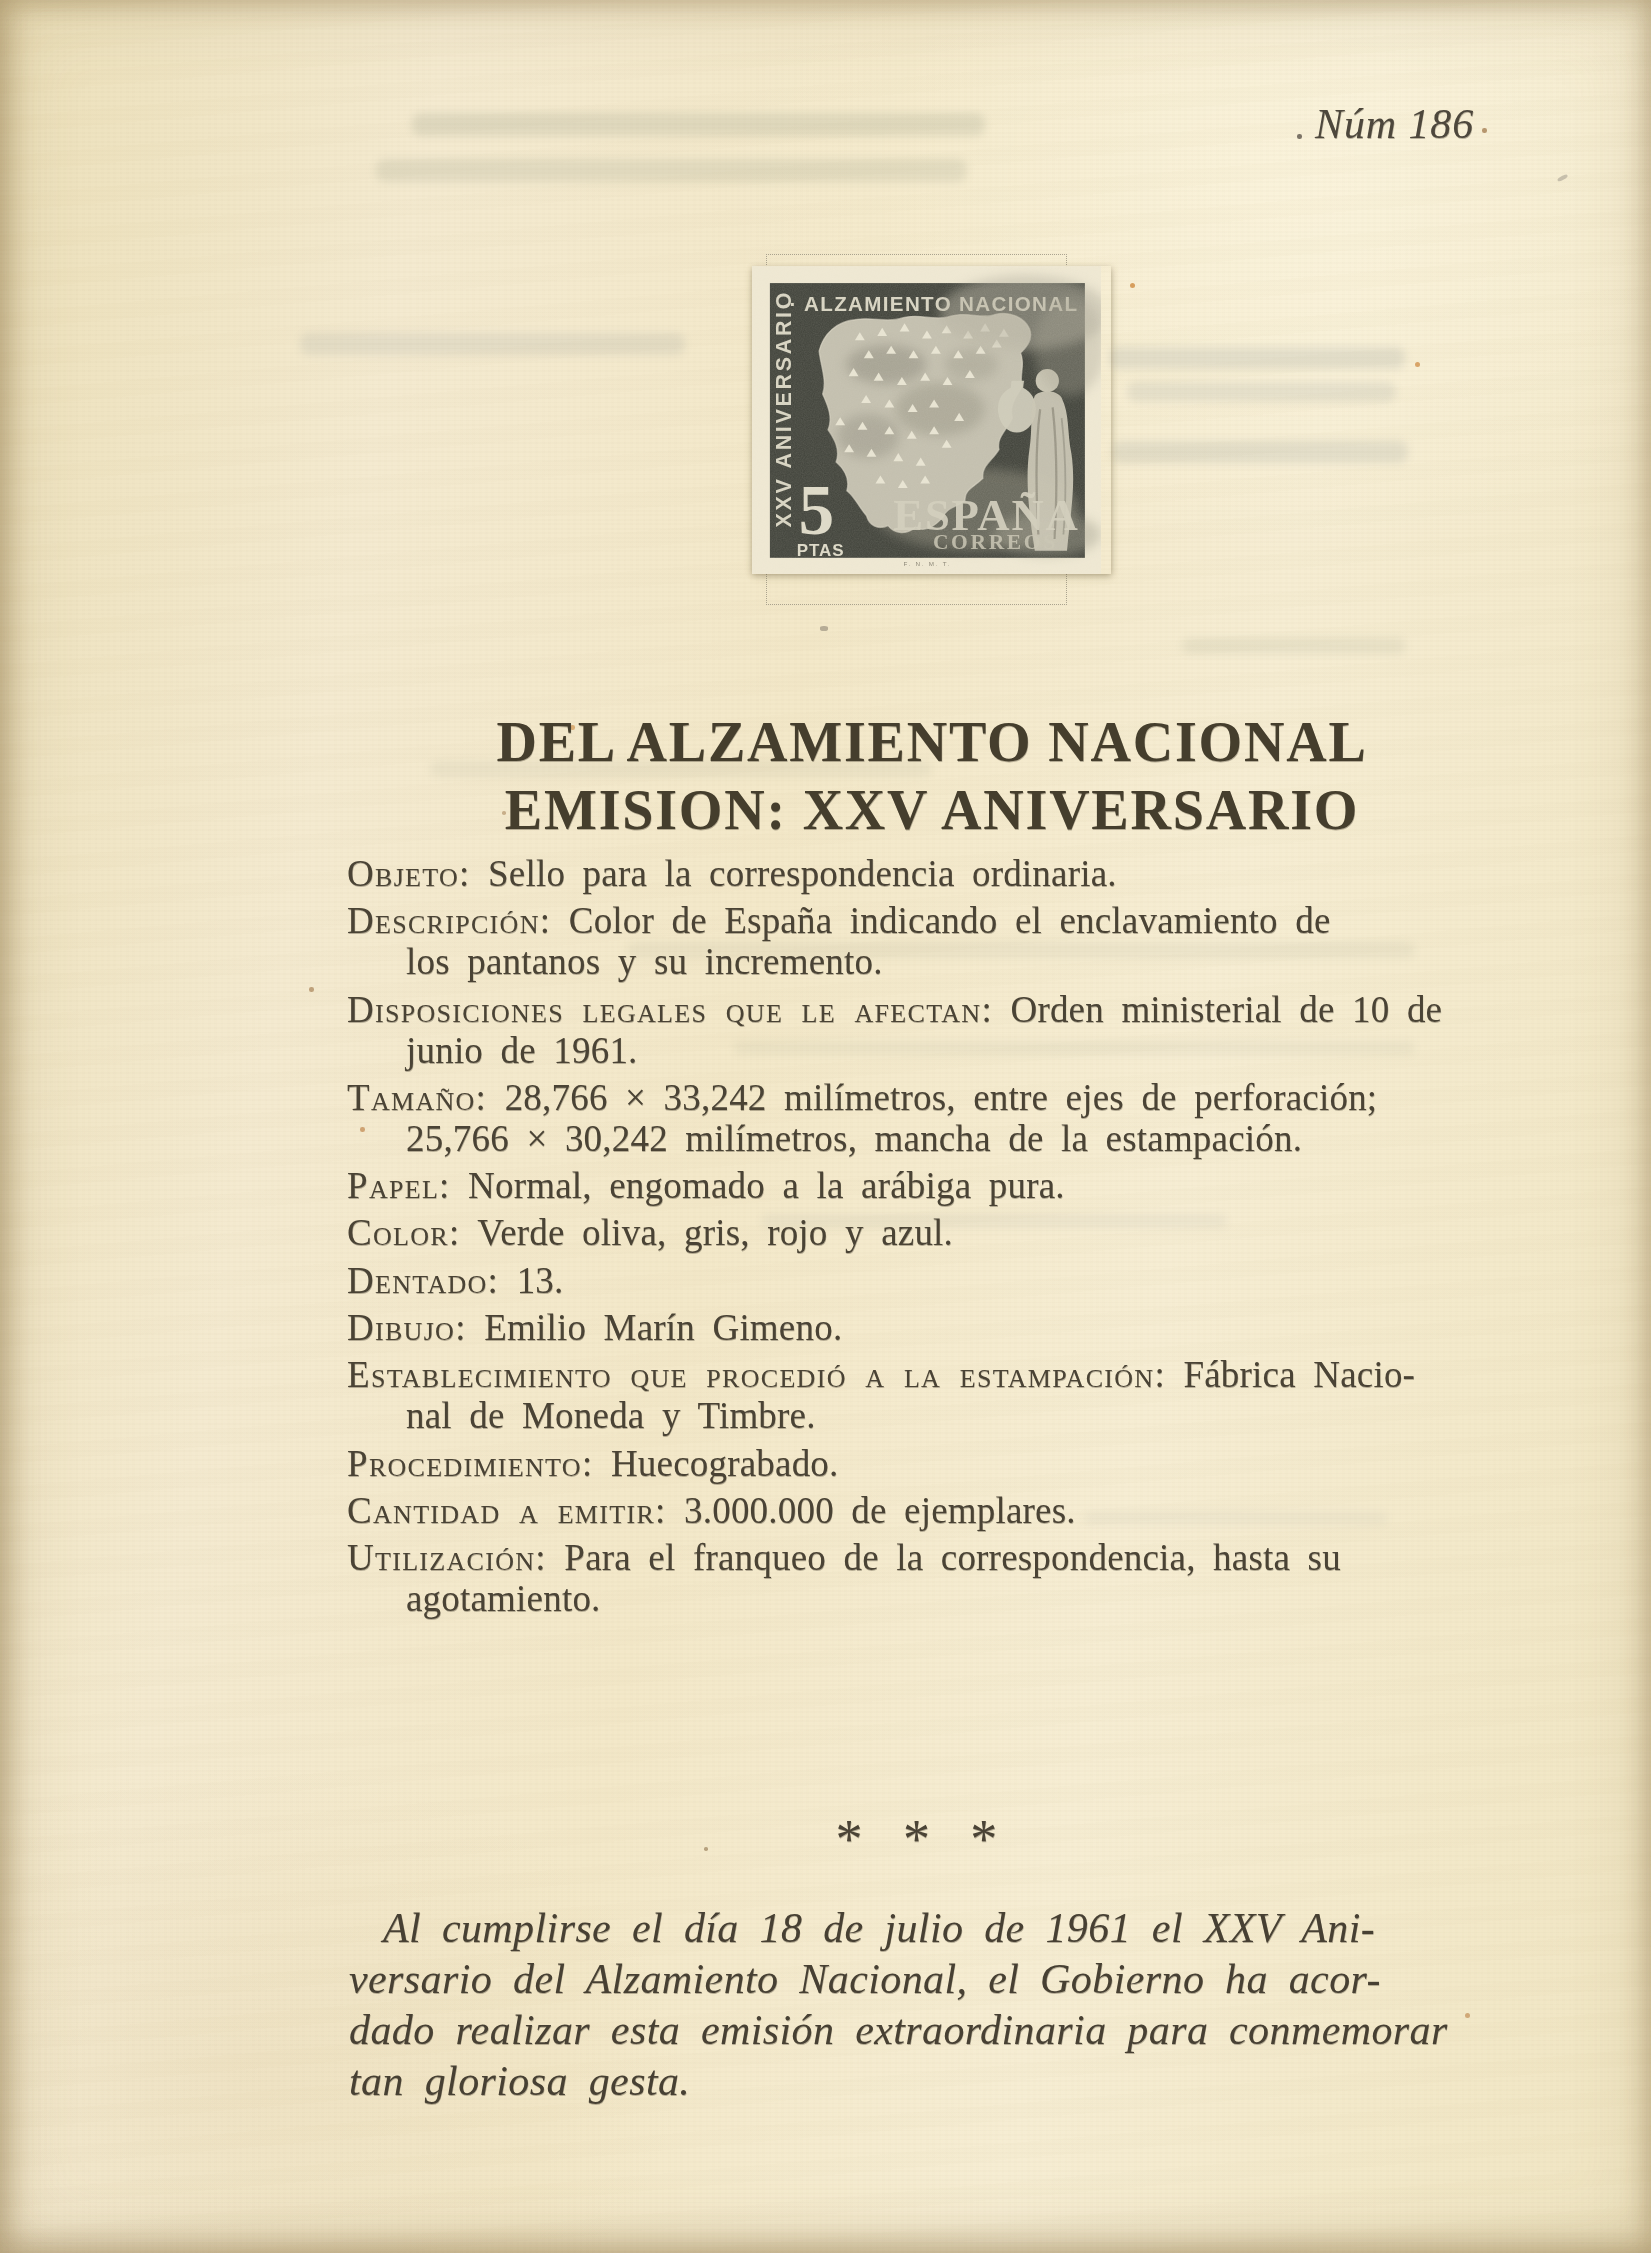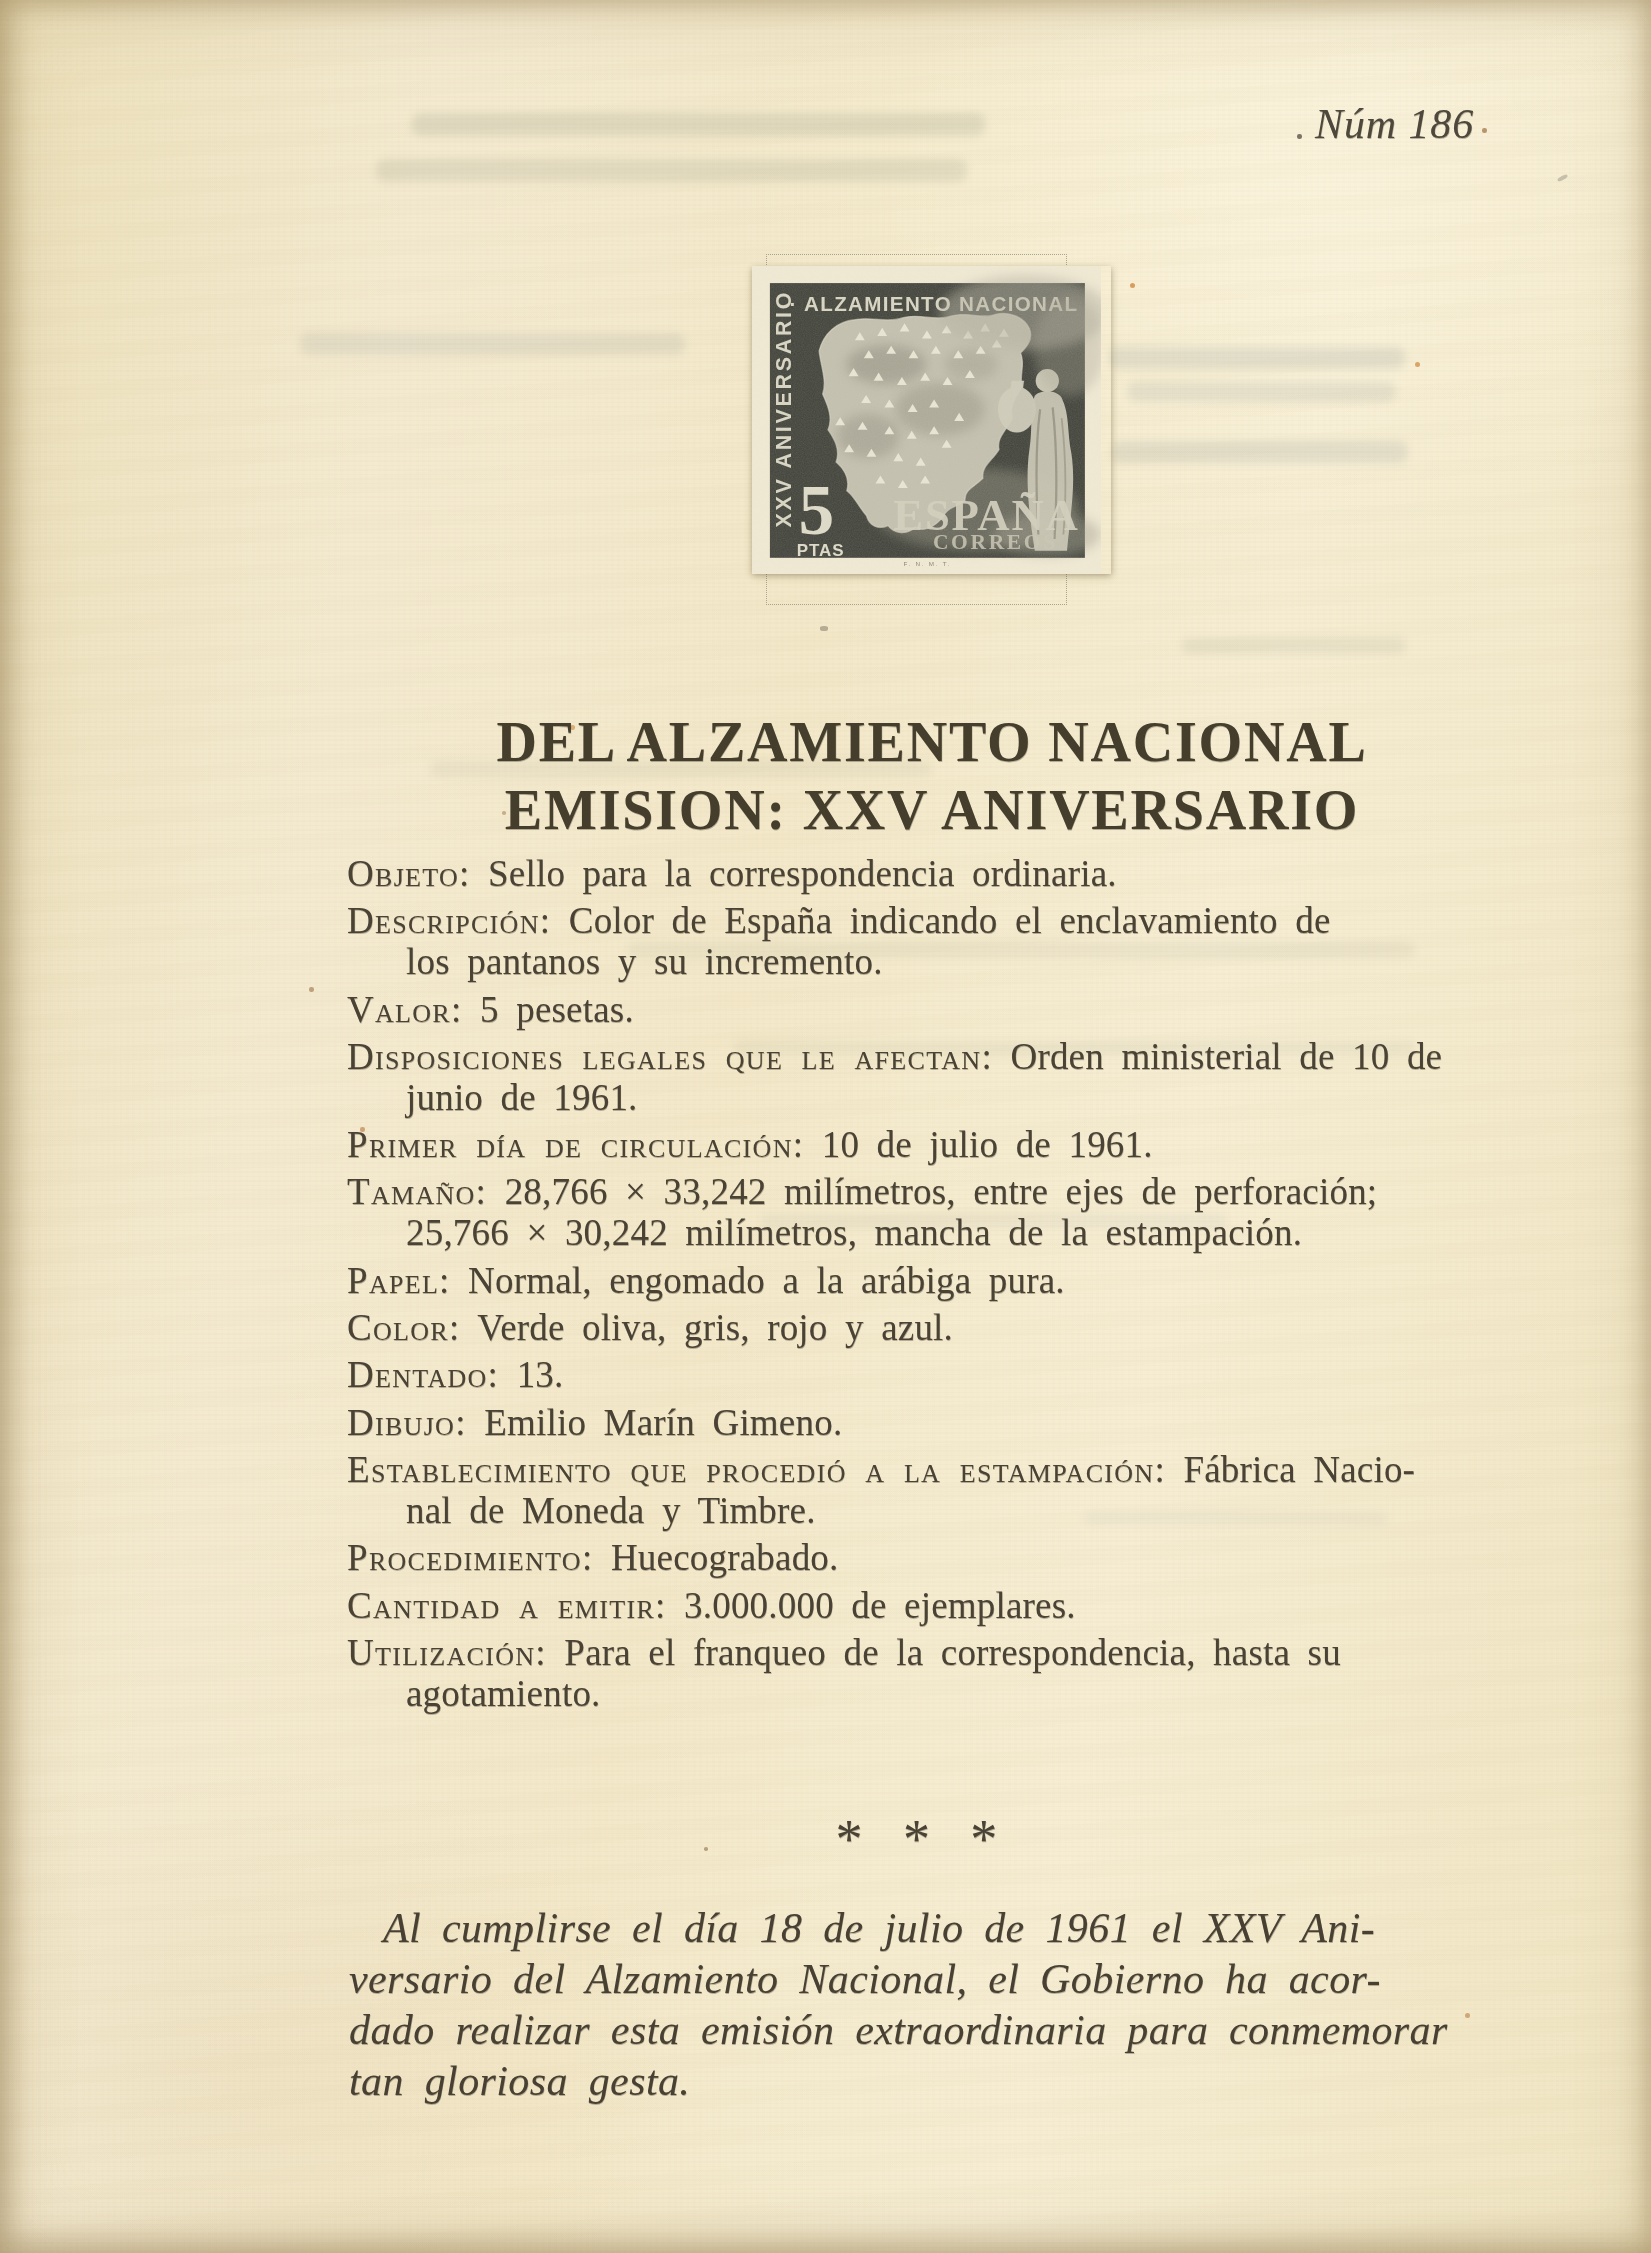--- a/index.html
+++ b/index.html
@@ -196,26 +196,24 @@
     <div>DEL ALZAMIENTO NACIONAL</div>
     <div>EMISION: XXV ANIVERSARIO</div>
   </div>
 
   <div class="details ink">
     <p class="detail"><span class="lbl">Objeto:</span><span class="txt"> Sello para la correspondencia ordinaria.</span></p>
 
     <p class="detail"><span class="lbl">Descripción:</span><span class="txt"> Color de España indicando el enclavamiento de
 los pantanos y su incremento.</span></p>
 
-    <p class="detail"><span class="lbl">Valor:</span><span class="txt"> 5 pesetas.</span></p>
 
     <p class="detail"><span class="lbl">Disposiciones legales que le afectan:</span><span class="txt"> Orden ministerial de 10 de
 junio de 1961.</span></p>
 
-    <p class="detail"><span class="lbl">Primer día de circulación:</span><span class="txt"> 10 de julio de 1961.</span></p>
 
     <p class="detail"><span class="lbl">Tamaño:</span><span class="txt"> 28,766 × 33,242 milímetros, entre ejes de perforación;
 25,766 × 30,242 milímetros, mancha de la estampación.</span></p>
 
     <p class="detail"><span class="lbl">Papel:</span><span class="txt"> Normal, engomado a la arábiga pura.</span></p>
 
     <p class="detail"><span class="lbl">Color:</span><span class="txt"> Verde oliva, gris, rojo y azul.</span></p>
 
     <p class="detail"><span class="lbl">Dentado:</span><span class="txt"> 13.</span></p>
 

